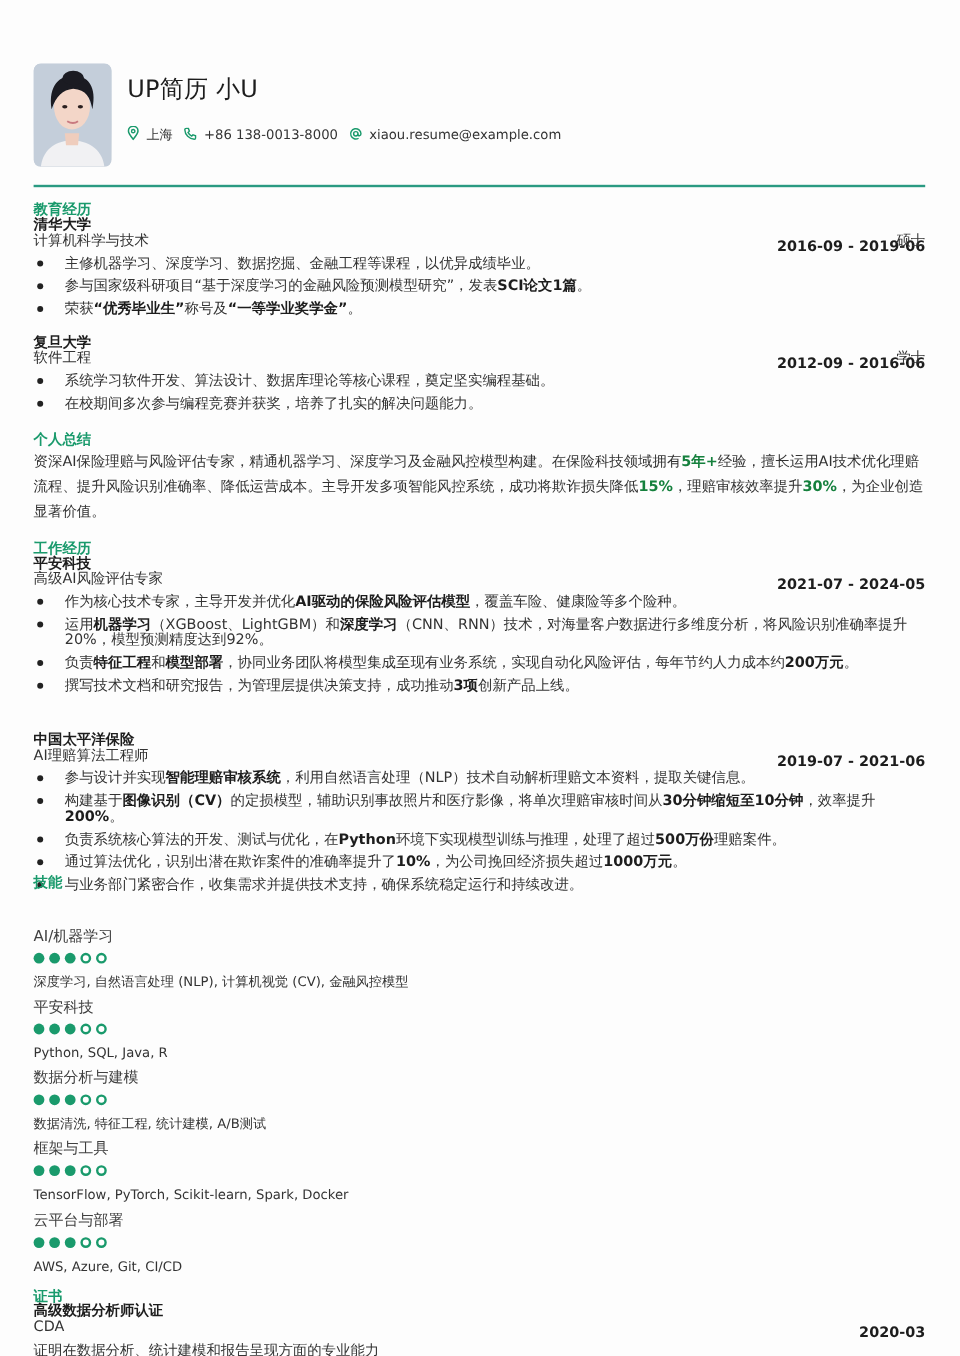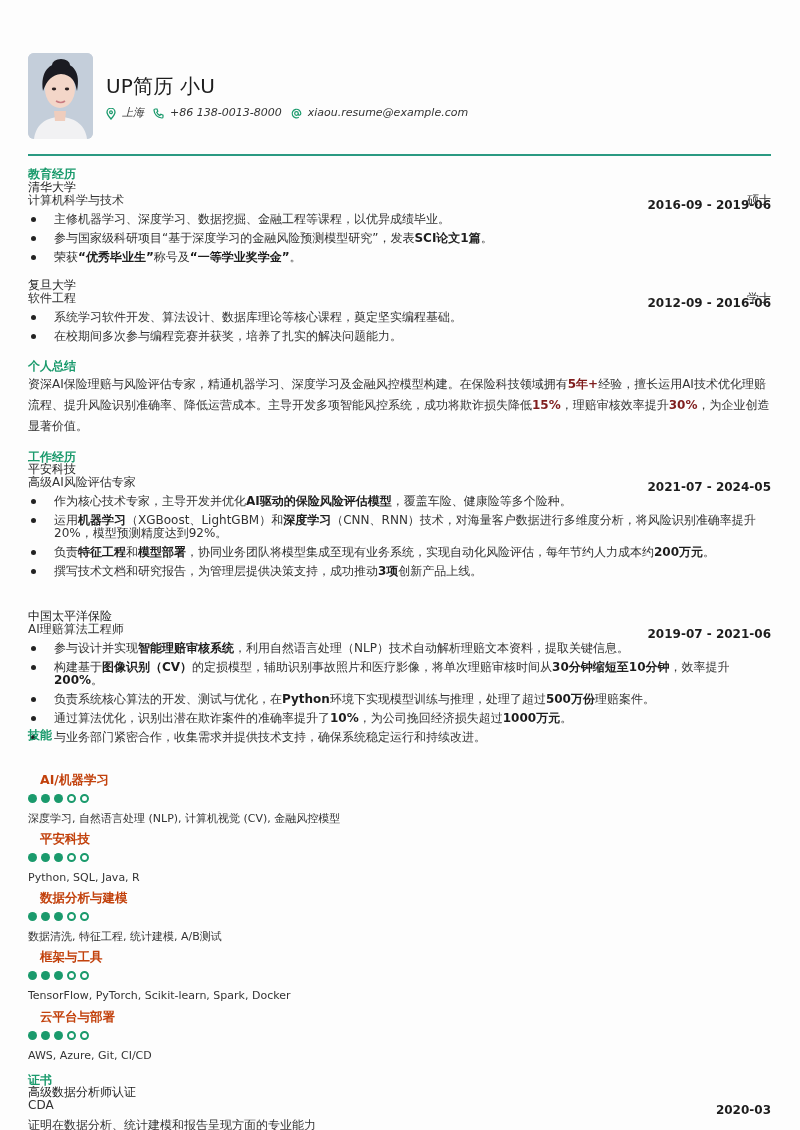--- a/index.html
+++ b/index.html
@@ -12,58 +12,58 @@
     }
     .page { position: absolute; left: 28px; top: 0; width: 743px; }
     .header { position: absolute; left: 0; top: 53px; height: 86px; width: 743px; }
     .photo {
       position: absolute; left: 0; top: 0; width: 65px; height: 86px;
       border-radius: 6px; overflow: hidden;
       background: linear-gradient(180deg, #c6d0dc 0%, #bfc9d6 60%, #d9dde3 100%);
     }
     .photo svg { display: block; }
     .name {
-      position: absolute; left: 78px; top: 20px;
+      position: absolute; left: 78px; top: 8px;
       font-size: 20px; font-weight: 500; color: #1d1d1d; letter-spacing: 0.2px;
       white-space: nowrap;
     }
     .contacts {
       position: absolute; left: 78px; top: 52px;
       display: flex; align-items: center; font-size: 11px; color: #333; white-space: nowrap;
     }
-    .contact { display: flex; align-items: flex-end; margin-right: 9px; font-style: italic; }
+    .contact { display: flex; align-items: flex-start; margin-right: 9px; }
     .contact svg { margin-right: 6px; }
     .divider { position: absolute; left: 0; top: 154px; width: 743px; height: 1.5px; background: #2a9a82; }
 
     .section-title {
       position: absolute; left: 0; font-size: 12px; font-weight: bold; color: #1a9a6c; line-height: 14px;
     }
     .entry { position: absolute; left: 0; width: 743px; }
-    .entry-title { font-size: 12px; font-weight: normal; line-height: 13px; color: #1d1d1d; }
+    .entry-title { font-size: 12px; font-weight: bold; line-height: 13px; color: #1d1d1d; }
     .entry-sub { font-size: 12px; line-height: 13px; color: #333; }
     .entry-date {
       position: absolute; right: 0; top: 0; font-size: 12px; font-weight: bold; line-height: 13px; color: #1d1d1d;
       text-align: right;
       margin-top: 18px;
     }
     .entry-degree { position: absolute; right: 0; top: 13px; font-size: 12px; line-height: 13px; color: #333; }
     ul.bullets { list-style: none; margin: 0; padding: 0; }
     ul.bullets li {
       position: relative; padding-left: 26px; font-size: 12px; line-height: 13px; color: #333;
       margin-top: 6px;
     }
     ul.bullets li::before {
       content: ""; position: absolute; left: 3px; top: 4px; width: 5px; height: 5px; border-radius: 50%; background: #222;
     }
     ul.bullets li b { color: #1d1d1d; }
     .summary { position: absolute; left: 0; top: 374px; width: 743px; font-size: 12px; line-height: 21px; color: #333; }
-    .summary b { color: #7f1d1d; }
+    .summary b { color: #15803d; }
 
     .skill { position: absolute; left: 0; }
-    .skill-name { font-size: 12.5px; font-weight: bold; color: #c2410c; line-height: 14px; margin-left: 12px; }
+    .skill-name { font-size: 12.5px; font-weight: normal; color: #404040; line-height: 14px; }
     .dots { display: flex; margin-top: 7px; height: 10px; }
     .dot { width: 9px; height: 9px; border-radius: 50%; margin-right: 4px; box-sizing: border-box; }
     .dot.on { background: #1a9a6c; }
     .dot.off { border: 2px solid #1a9a6c; background: #fff; }
     .skill-desc { font-size: 11px; color: #333; margin-top: 8px; line-height: 13px; white-space: nowrap; }
 
     .cert { position: absolute; left: 0; top: 1086px; width: 743px; }
     .cert-desc { position: absolute; left: 0; top: 1118px; font-size: 12px; color: #333; line-height: 14px; white-space: nowrap; }
   </style>
 </head>

